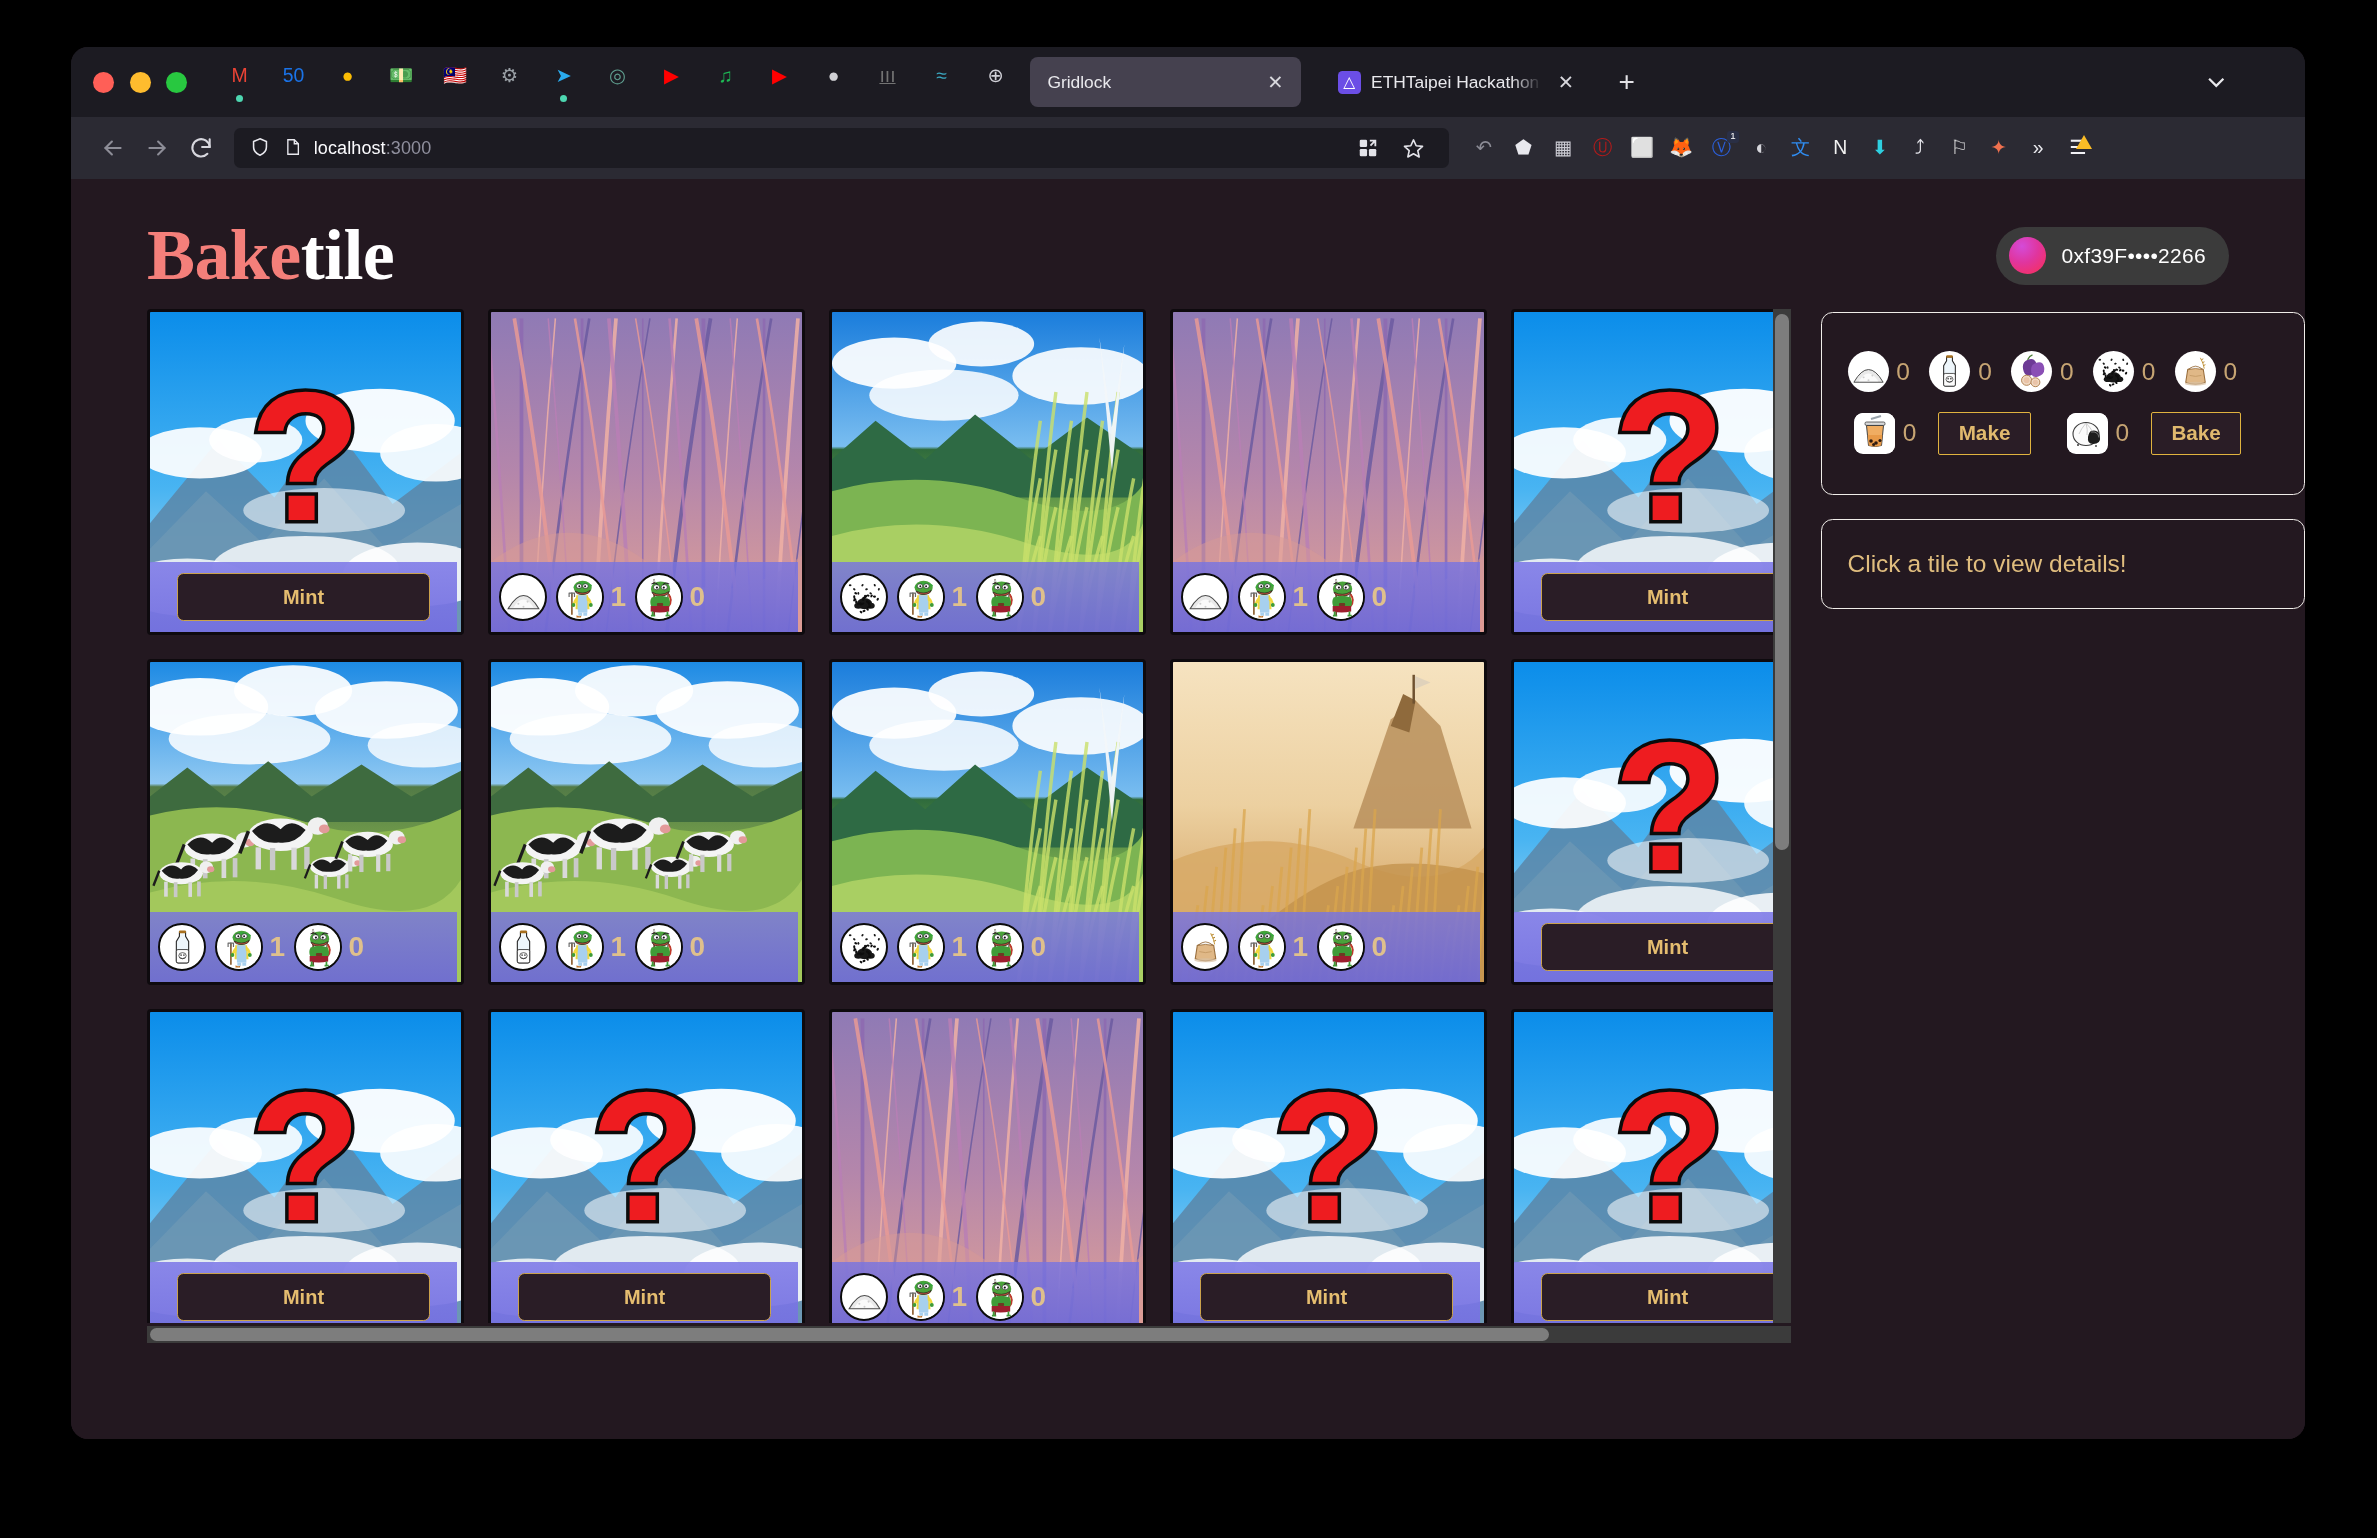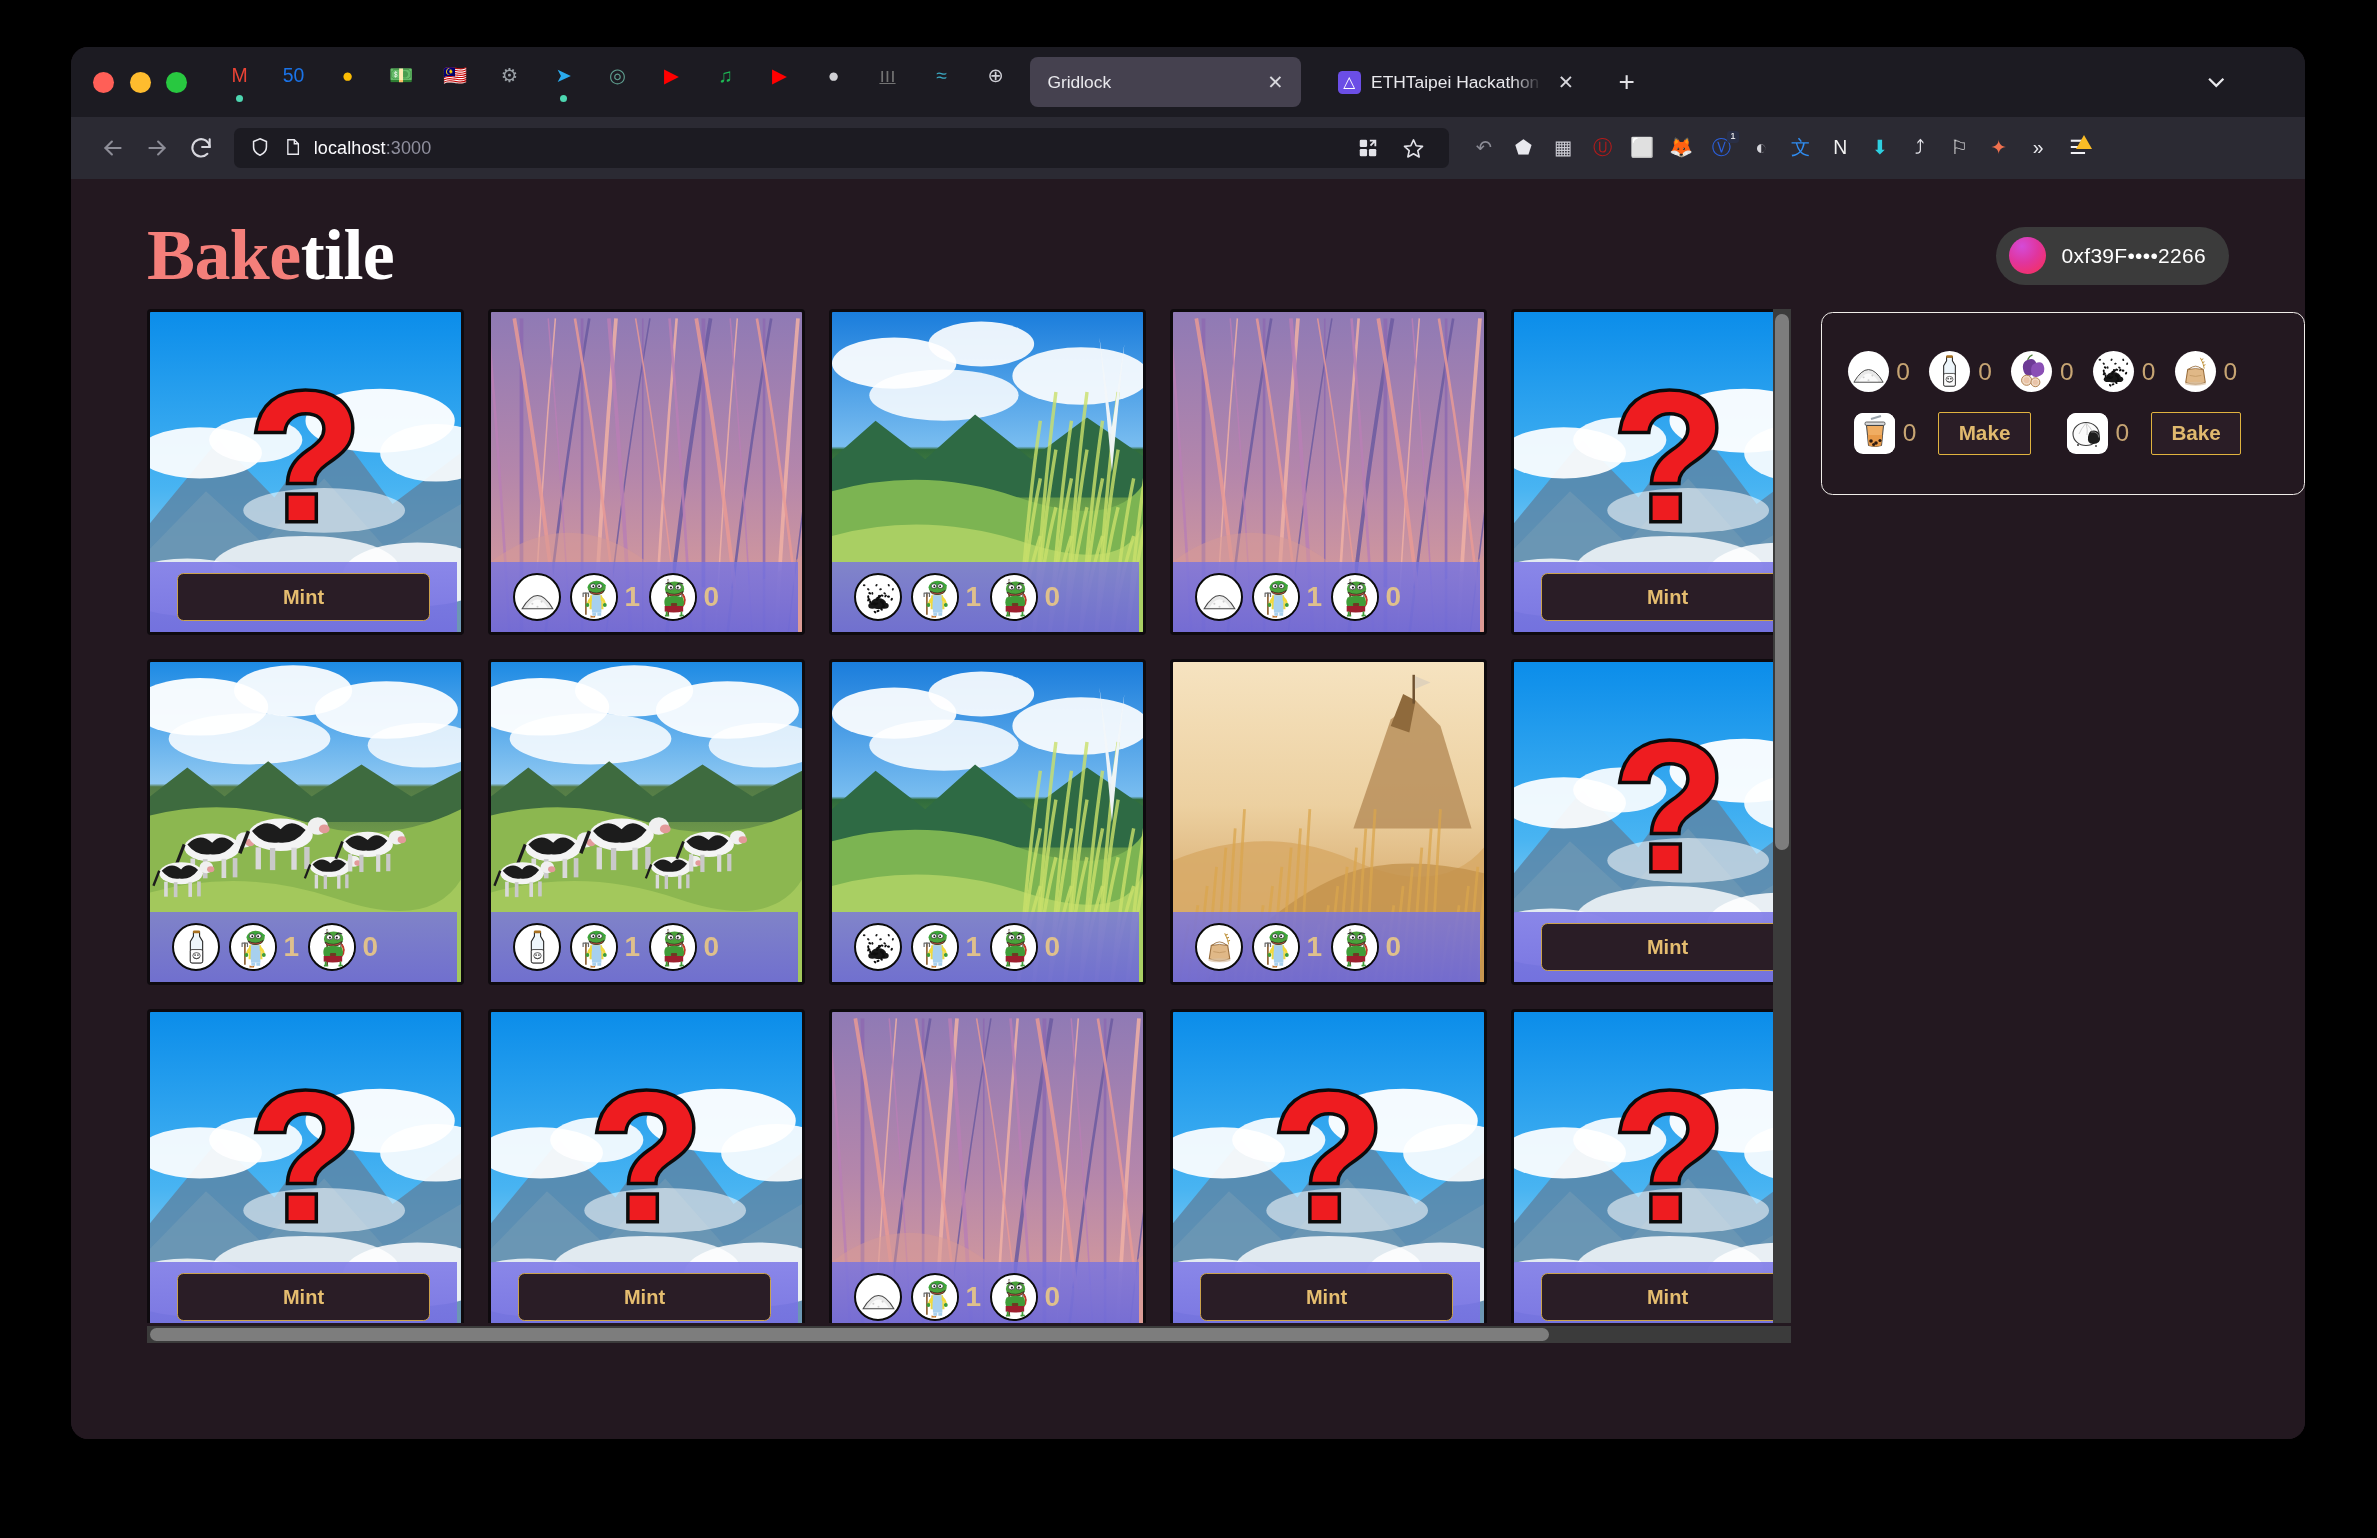--- a/index.html
+++ b/index.html
@@ -179,21 +179,21 @@
     width: 317px; height: 326px;
     border: 3.2px solid #0e0a0e;
     border-radius: 3.9px;
     overflow: hidden; position: relative;
     background: #1a1a28;
   }
   .tile-art { position: absolute; inset: 0; }
   .tile-footer {
     position: absolute; left: 0; right: 4px; bottom: 0; height: 70px;
     display: flex; align-items: center;
-    padding: 0 22px; gap: 0;
+    padding: 0 8px; gap: 0;
   }
   .tile-footer.minted {
     background: linear-gradient(180deg, rgba(120,116,224,.82), rgba(108,104,216,.92));
   }
   .tile-footer.unminted {
     background: linear-gradient(180deg, rgba(128,124,232,.9), rgba(116,112,224,.95));
     justify-content: center;
   }
   .mint-btn {
     width: 253px; height: 48px;
@@ -1762,18 +1762,21 @@
         <path d="M24 19 q7 -1 8 5.6" stroke="#fafafa" stroke-width=".8" fill="none" opacity=".5"></path>
         <circle cx="11" cy="32" r="1" fill="#3b3b3b"></circle>
                     <circle cx="29" cy="33" r=".9" fill="#3b3b3b"></circle>
                   </svg>
                 </div>
                 <div class="inv-count">0</div>
                 <div class="craft-btn">Bake</div>
               </div>
             </div>
         </div>
+        <div class="panel-card" id="details-card">
+          <div id="details-text">Click a tile to view details!</div>
+        </div>
       </div>
 
     </div>
   </div>
 </div>
 
 
 </body></html>

